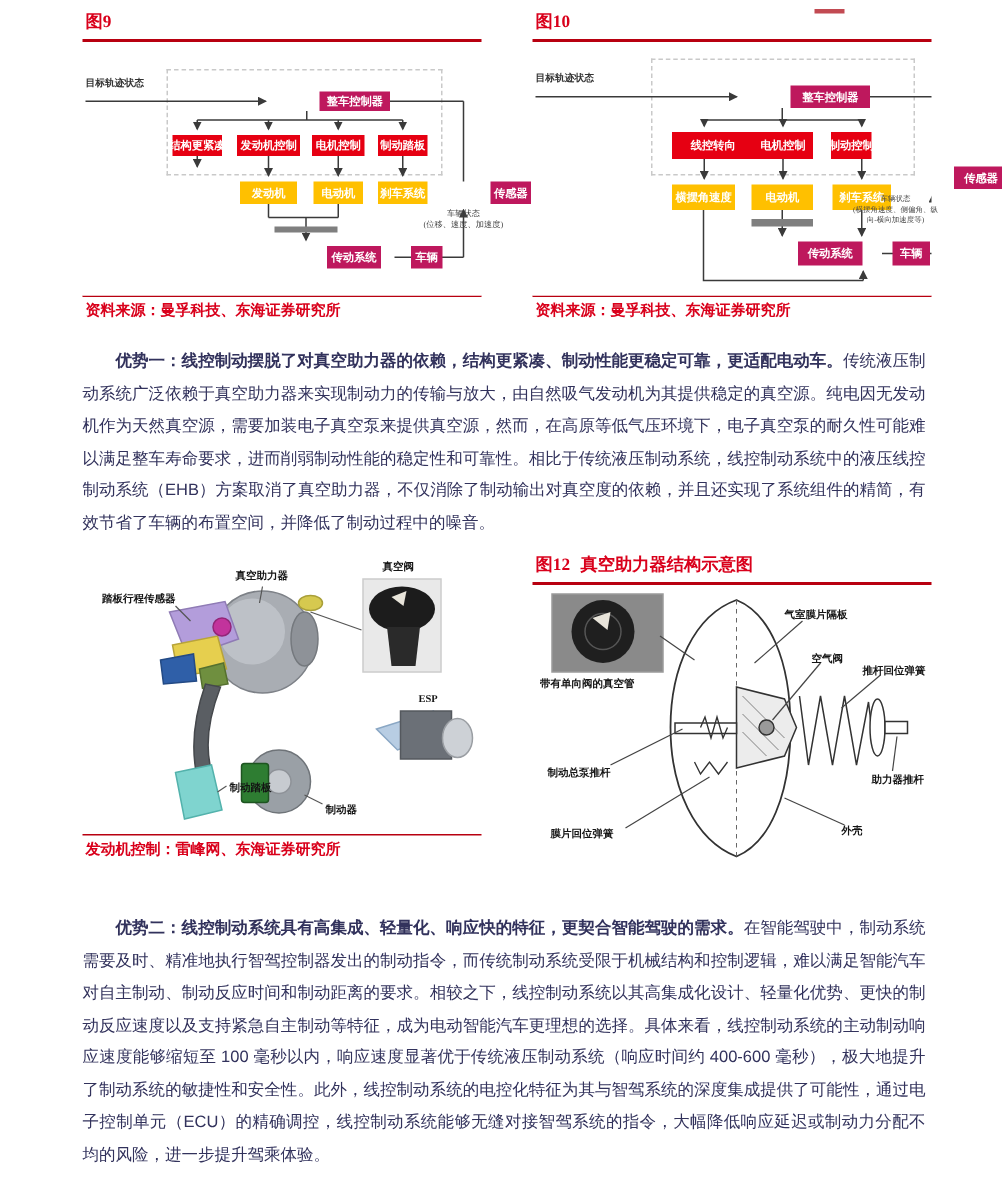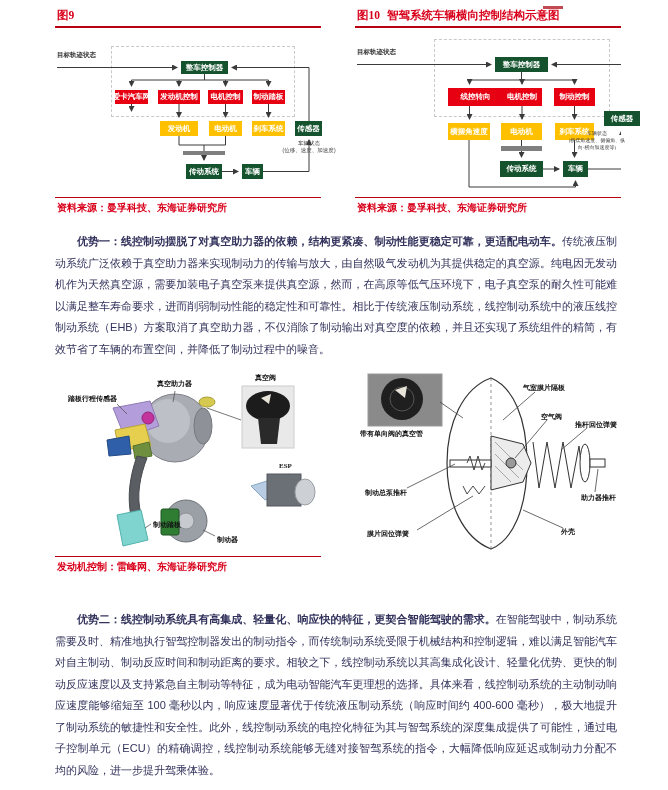--- a/index.html
+++ b/index.html
@@ -16,21 +16,21 @@
   }
   .fbody{position:relative;background:#fff;}
   .fsrc{
     border-top:1.5px solid #b80010;color:#d9001b;font-size:10px;
     font-weight:bold;padding:4px 0 0 2px;line-height:12px;
   }
   .node{
     position:absolute;display:flex;align-items:center;justify-content:center;
     color:#fff;font-size:7.5px;font-weight:bold;white-space:nowrap;line-height:1;
   }
-  .nb{background:#14532d;}
+  .nb{background:#be185d;margin-left:32px;}
   .nr{background:#e60012;}
   .ny{background:#ffc000;}
   .dashbox{position:absolute;border:1px dashed #c9c9c9;}
   .hbar{position:absolute;background:#7f7f7f;}
   .inlabel{position:absolute;font-size:6.5px;color:#333;font-weight:bold;white-space:nowrap;}
   .fblabel{position:absolute;font-size:5.5px;color:#444;text-align:center;line-height:1.35;}
   .plabel{position:absolute;font-size:7px;color:#141414;font-weight:bold;white-space:nowrap;}
   .para{
     position:absolute;left:55px;width:562px;margin:0;
     font-size:11px;line-height:21.5px;text-align:justify;
@@ -74,21 +74,21 @@
         <path d="M76.5,76 V83" marker-end="url(#a9)"></path>
         <path d="M124,108 V117"></path>
         <path d="M170.5,108 V117"></path>
         <path d="M124,117 H170.5"></path>
         <path d="M149,117 V132" marker-end="url(#a9)"></path>
         <path d="M167,143.5 H183" marker-end="url(#a9)"></path>
       </g>
     </svg>
     <div class="inlabel" style="left:2px;top:23px;">目标轨迹状态</div>
     <div class="node nb" style="left:126px;top:33px;width:47px;height:13px;">整车控制器</div>
-    <div class="node nr" style="left:60px;top:62px;width:33px;height:14px;">爱卡汽车网</div>
+    <div class="node nr" style="left:60px;top:62px;width:33px;height:14px;">结构更紧凑</div>
     <div class="node nr" style="left:103px;top:62px;width:42px;height:14px;">发动机控制</div>
     <div class="node nr" style="left:153px;top:62px;width:35px;height:14px;">电机控制</div>
     <div class="node nr" style="left:197px;top:62px;width:33px;height:14px;">制动踏板</div>
     <div class="node ny" style="left:105px;top:93px;width:38px;height:15px;">发动机</div>
     <div class="node ny" style="left:154px;top:93px;width:33px;height:15px;">电动机</div>
     <div class="node ny" style="left:197px;top:93px;width:33px;height:15px;">刹车系统</div>
     <div class="node nb" style="left:240px;top:93px;width:27px;height:15px;">传感器</div>
     <div class="fblabel" style="left:226px;top:112px;width:56px;">
       <div>车辆状态</div>
       <div>(位移、速度、加速度)</div>
@@ -96,21 +96,20 @@
     <div class="hbar" style="left:128px;top:123px;width:42px;height:4px;"></div>
     <div class="node nb" style="left:131px;top:136px;width:36px;height:15px;">传动系统</div>
     <div class="node nb" style="left:187px;top:136px;width:21px;height:15px;">车辆</div>
   </div>
   <div class="fsrc">资料来源：曼孚科技、东海证券研究所</div>
 </figure>
 
 <figure class="figcol" style="left:355px;top:6px;margin:0;">
   <div class="ftitle">
     <span>图10</span>
-    <span>智驾系统车辆横向控制结构示意图</span>
   </div>
   <div class="fbody" style="height:169px;">
     <div class="dashbox" style="left:79px;top:11px;width:174px;height:76px;"></div>
     <svg class="conn" width="266" height="169" viewBox="0 0 266 169">
       <defs>
         <marker id="a10" markerWidth="6" markerHeight="6" refX="5" refY="3" orient="auto">
           <path d="M0,0 L6,3 L0,6 Z" fill="#3a3a3a"></path>
         </marker>
       </defs>
       <g stroke="#3a3a3a" stroke-width="1" fill="none">
@@ -130,21 +129,21 @@
         <path d="M188,141 H204" marker-end="url(#a10)"></path>
         <path d="M233,141 H267"></path>
         <path d="M267,141 V102" marker-end="url(#a10)"></path>
         <path d="M267,83 V36.5 H197" marker-end="url(#a10)"></path>
       </g>
     </svg>
     <div class="inlabel" style="left:2px;top:20px;">目标轨迹状态</div>
     <div class="node nb" style="left:140px;top:29px;width:53px;height:15px;">整车控制器</div>
     <div class="node nr" style="left:93px;top:60px;width:55px;height:18px;">线控转向</div>
     <div class="node nr" style="left:147px;top:60px;width:40px;height:18px;">电机控制</div>
-    <div class="node nr" style="left:199px;top:60px;width:41px;height:18px;">制动控制</div>
+    <div class="node nr" style="left:199px;top:60px;width:27px;height:18px;">制动控制</div>
     <div class="node ny" style="left:93px;top:95px;width:42px;height:17px;">横摆角速度</div>
     <div class="node ny" style="left:146px;top:95px;width:41px;height:17px;">电动机</div>
     <div class="node ny" style="left:200px;top:95px;width:39px;height:17px;">刹车系统</div>
     <div class="node nb" style="left:249px;top:83px;width:36px;height:15px;">传感器</div>
     <div class="fblabel" style="left:212px;top:103px;width:60px;font-size:5px;">
       <div>车辆状态</div>
       <div>(横摆角速度、侧偏角、纵向-横向加速度等)</div>
     </div>
     <div class="hbar" style="left:146px;top:118px;width:41px;height:5px;"></div>
     <div class="node nb" style="left:145px;top:133px;width:43px;height:16px;">传动系统</div>
@@ -198,20 +197,24 @@
     <div class="plabel" style="left:102px;top:11px;">真空助力器</div>
     <div class="plabel" style="left:200px;top:5px;">真空阀</div>
     <div class="plabel" style="left:224px;top:94px;">ESP</div>
     <div class="plabel" style="left:98px;top:152px;">制动踏板</div>
     <div class="plabel" style="left:162px;top:167px;">制动器</div>
   </div>
   <div class="fsrc">发动机控制：雷峰网、东海证券研究所</div>
 </figure>
 
 <figure class="figcol" style="left:355px;top:368px;margin:0;">
+  <div class="ftitle">
+    <span>图12</span>
+    <span>真空助力器结构示意图</span>
+  </div>
   <div class="fbody" style="height:188px;">
     <svg class="conn" width="266" height="188" viewBox="0 0 266 188">
 
       <rect x="13" y="6" width="74" height="52" fill="#8a8a8a" stroke="#9a9a9a"></rect>
       <circle cx="47" cy="31" r="21" fill="#1f1f1f"></circle>
       <circle cx="47" cy="31" r="12" fill="none" stroke="#555"></circle>
       <polygon points="40,22 52,18 50,30" fill="#e8e4da"></polygon>
 
       <path d="M136,10 C108,20 92,55 92,95 C92,135 108,170 136,181 C158,172 172,140 172,95 C172,50 158,19 136,10 Z" fill="#ffffff" stroke="#333333" stroke-width="1.2"></path>
       <path d="M136,10 V181" stroke="#666" stroke-width="0.7" stroke-dasharray="3,3" fill="none"></path>

